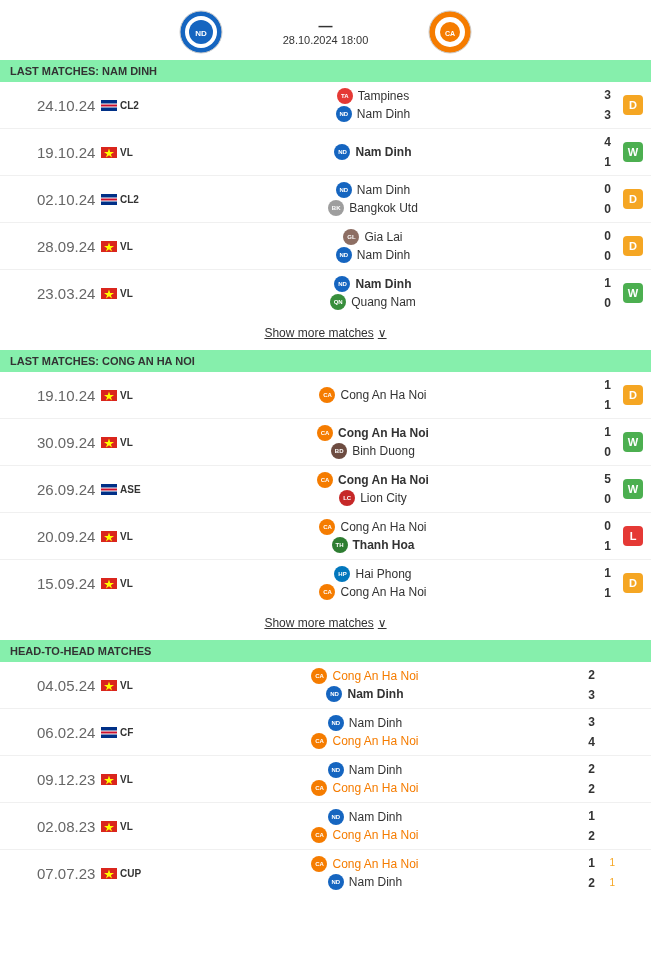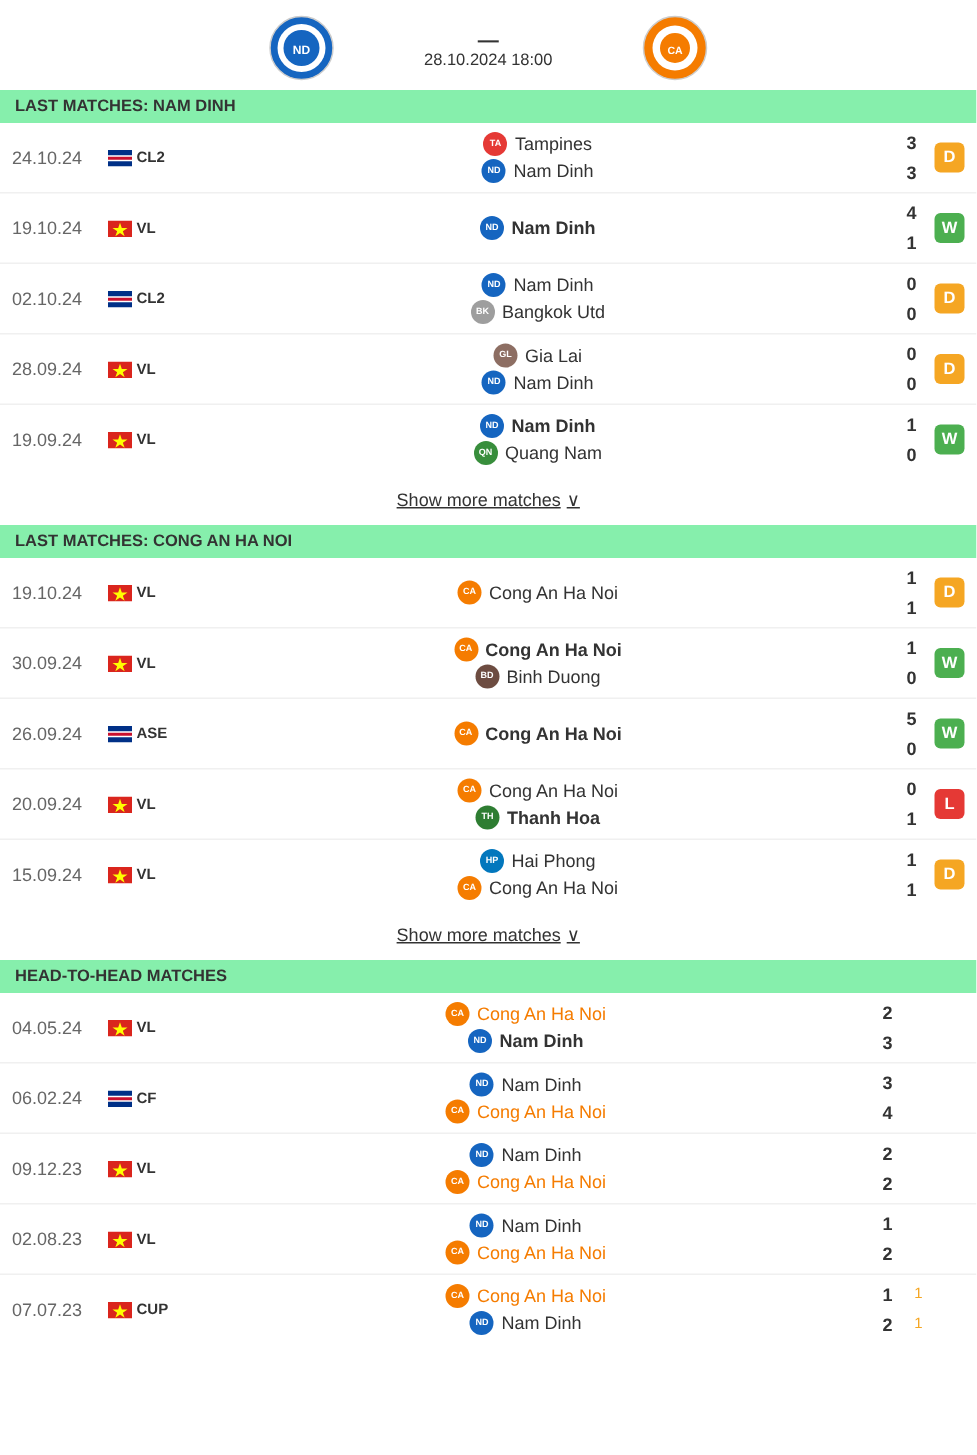--- a/index.html
+++ b/index.html
@@ -17,21 +17,21 @@
       background: #86efac; padding: 5px 10px;
       font-size: 11px; font-weight: bold; color: #333; text-transform: uppercase;
     }
 
     .match-row {
       display: flex; align-items: center; padding: 4px 8px;
       border-bottom: 1px solid #f0f0f0; min-height: 36px;
     }
     .match-row:last-child { border-bottom: none; }
 
-    .date-col { width: 64px; font-size: 12px; color: #666; flex-shrink: 0; }
+    .date-col { width: 64px; font-size: 15px; color: #666; flex-shrink: 0; margin-left: 29px; }
     .comp-col { width: 50px; display: flex; align-items: center; gap: 3px; flex-shrink: 0; }
     .comp-label { font-size: 10px; color: #333; font-weight: bold; }
 
     .teams-col { flex: 1; display: flex; flex-direction: column; gap: 2px; padding: 0 8px; align-items: center; }
     .team-line { display: flex; align-items: center; gap: 5px; }
     .team-name { font-size: 12px; color: #333; }
     .team-name.bold { font-weight: bold; }
 
     .score-col { width: 20px; text-align: right; display: flex; flex-direction: column; gap: 2px; align-items: flex-end; padding-right: 4px; }
     .score-val { font-size: 12px; font-weight: bold; color: #333; line-height: 18px; }
@@ -172,21 +172,21 @@
           <span class="team-name">Nam Dinh</span>
         </div>
       </div>
       <div class="score-col">
         <div class="score-val">0</div>
         <div class="score-val">0</div>
       </div>
       <div style="width: 20px; height: 20px; border-radius: 4px; display: flex; align-items: center; justify-content: center; font-size: 11px; font-weight: bold; color: rgb(255, 255, 255); flex-shrink: 0; margin-left: 8px; background: rgb(245, 166, 35);">D</div>
     </div>
     <div class="match-row">
-      <div class="date-col">19.09.24</div>
+      <div class="date-col">23.03.24</div>
       <div class="comp-col">
         <div style="width: 16px; height: 11px; display: inline-flex; align-items: center; justify-content: flex-start; flex-shrink: 0;">
           <svg width="16" height="11" viewBox="0 0 16 11">
             <rect width="16" height="11" fill="#da251d"></rect>
             <polygon points="8,1.5 9.2,5 13,5 9.9,7.2 11.1,10.5 8,8.3 4.9,10.5 6.1,7.2 3,5 6.8,5" fill="#ffff00"></polygon>
           </svg>
         </div>
         <span class="comp-label">VL</span>
       </div>
       <div class="teams-col">
@@ -275,20 +275,24 @@
             <rect x="0" y="4.5" width="16" height="2" fill="#c8102e"></rect>
           </svg>
         </div>
         <span class="comp-label">ASE</span>
       </div>
       <div class="teams-col">
         <div class="team-line">
           <div style="width: 16px; height: 16px; border-radius: 50%; background: rgb(245, 124, 0); display: flex; align-items: center; justify-content: center; font-size: 6px; font-weight: bold; color: rgb(255, 255, 255); flex-shrink: 0;">CA</div>
           <span class="team-name bold">Cong An Ha Noi</span>
         </div>
+        <div class="team-line">
+          <div style="width: 16px; height: 16px; border-radius: 50%; background: rgb(198, 40, 40); display: flex; align-items: center; justify-content: center; font-size: 6px; font-weight: bold; color: rgb(255, 255, 255); flex-shrink: 0;">LC</div>
+          <span class="team-name">Lion City</span>
+        </div>
       </div>
       <div class="score-col">
         <div class="score-val">5</div>
         <div class="score-val">0</div>
       </div>
       <div style="width: 20px; height: 20px; border-radius: 4px; display: flex; align-items: center; justify-content: center; font-size: 11px; font-weight: bold; color: rgb(255, 255, 255); flex-shrink: 0; margin-left: 8px; background: rgb(76, 175, 80);">W</div>
     </div>
     <div class="match-row">
       <div class="date-col">20.09.24</div>
       <div class="comp-col">

